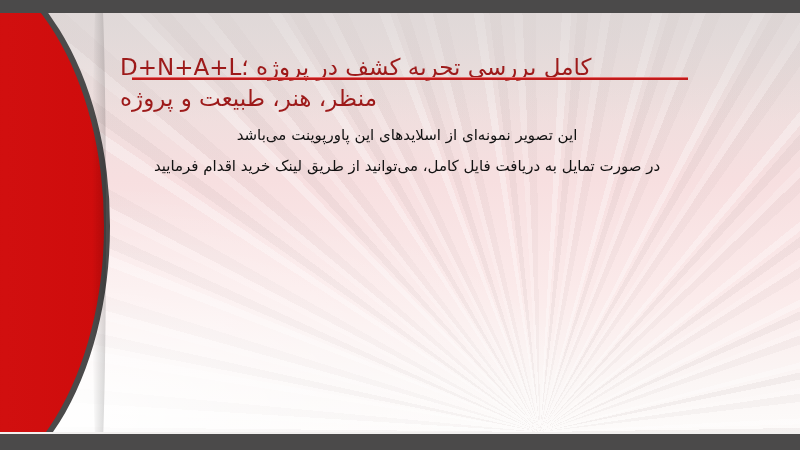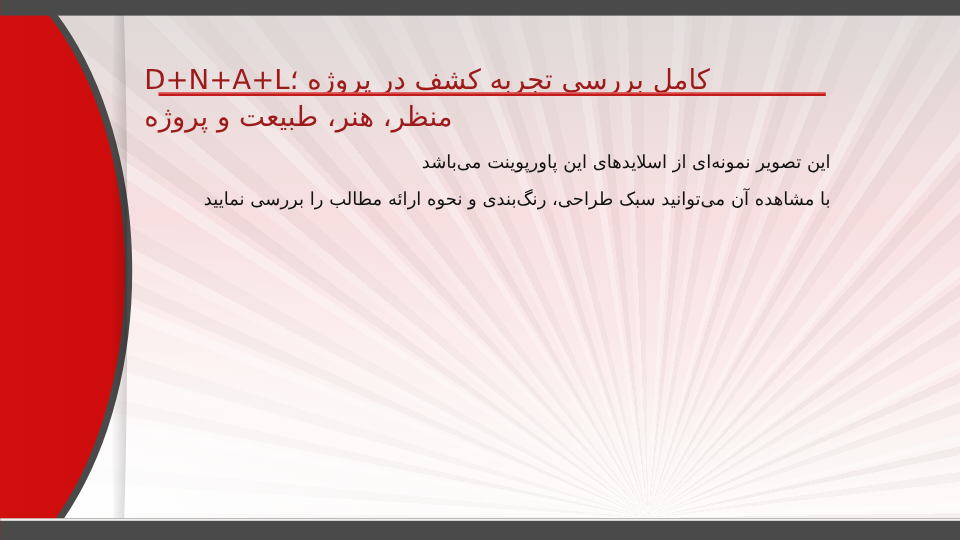--- a/index.html
+++ b/index.html
@@ -130,21 +130,21 @@
     border-top: 1px solid #e46b6b;
     box-sizing: border-box;
     z-index: 5;
   }
 
   
   .body-block {
     position: absolute;
     right: 108px; top: 120px;
     width: 570px;
-    text-align: right;
+    text-align: center;
     direction: rtl;
     z-index: 5;
   }
   .body-line {
     color: #111111;
     font-size: 15px;
     line-height: 31px;
     white-space: nowrap;
     direction: rtl;
   }
@@ -165,18 +165,18 @@
 
   <div class="title-block">
     <div class="title-line l1">کامل بررسی تجربه کشف در پروژه ؛L+A+N+D</div>
     <div class="title-line l2">منظر، هنر، طبیعت و پروژه</div>
   </div>
 
   <div class="title-rule"></div>
 
   <div class="body-block">
     <div class="body-line">این تصویر نمونه‌ای از اسلایدهای این پاورپوینت می‌باشد</div>
-    <div class="body-line">با مشاهده آن می‌توانید سبک طراحی، رنگ‌بندی و نحوه ارائه مطالب را بررسی نمایید</div>
+    <div class="body-line">در صورت تمایل به دریافت فایل کامل، می‌توانید از طریق لینک خرید اقدام فرمایید</div>
   </div>
 
   <div class="band-bottom"></div>
 
 </div>
 
 </body></html>

